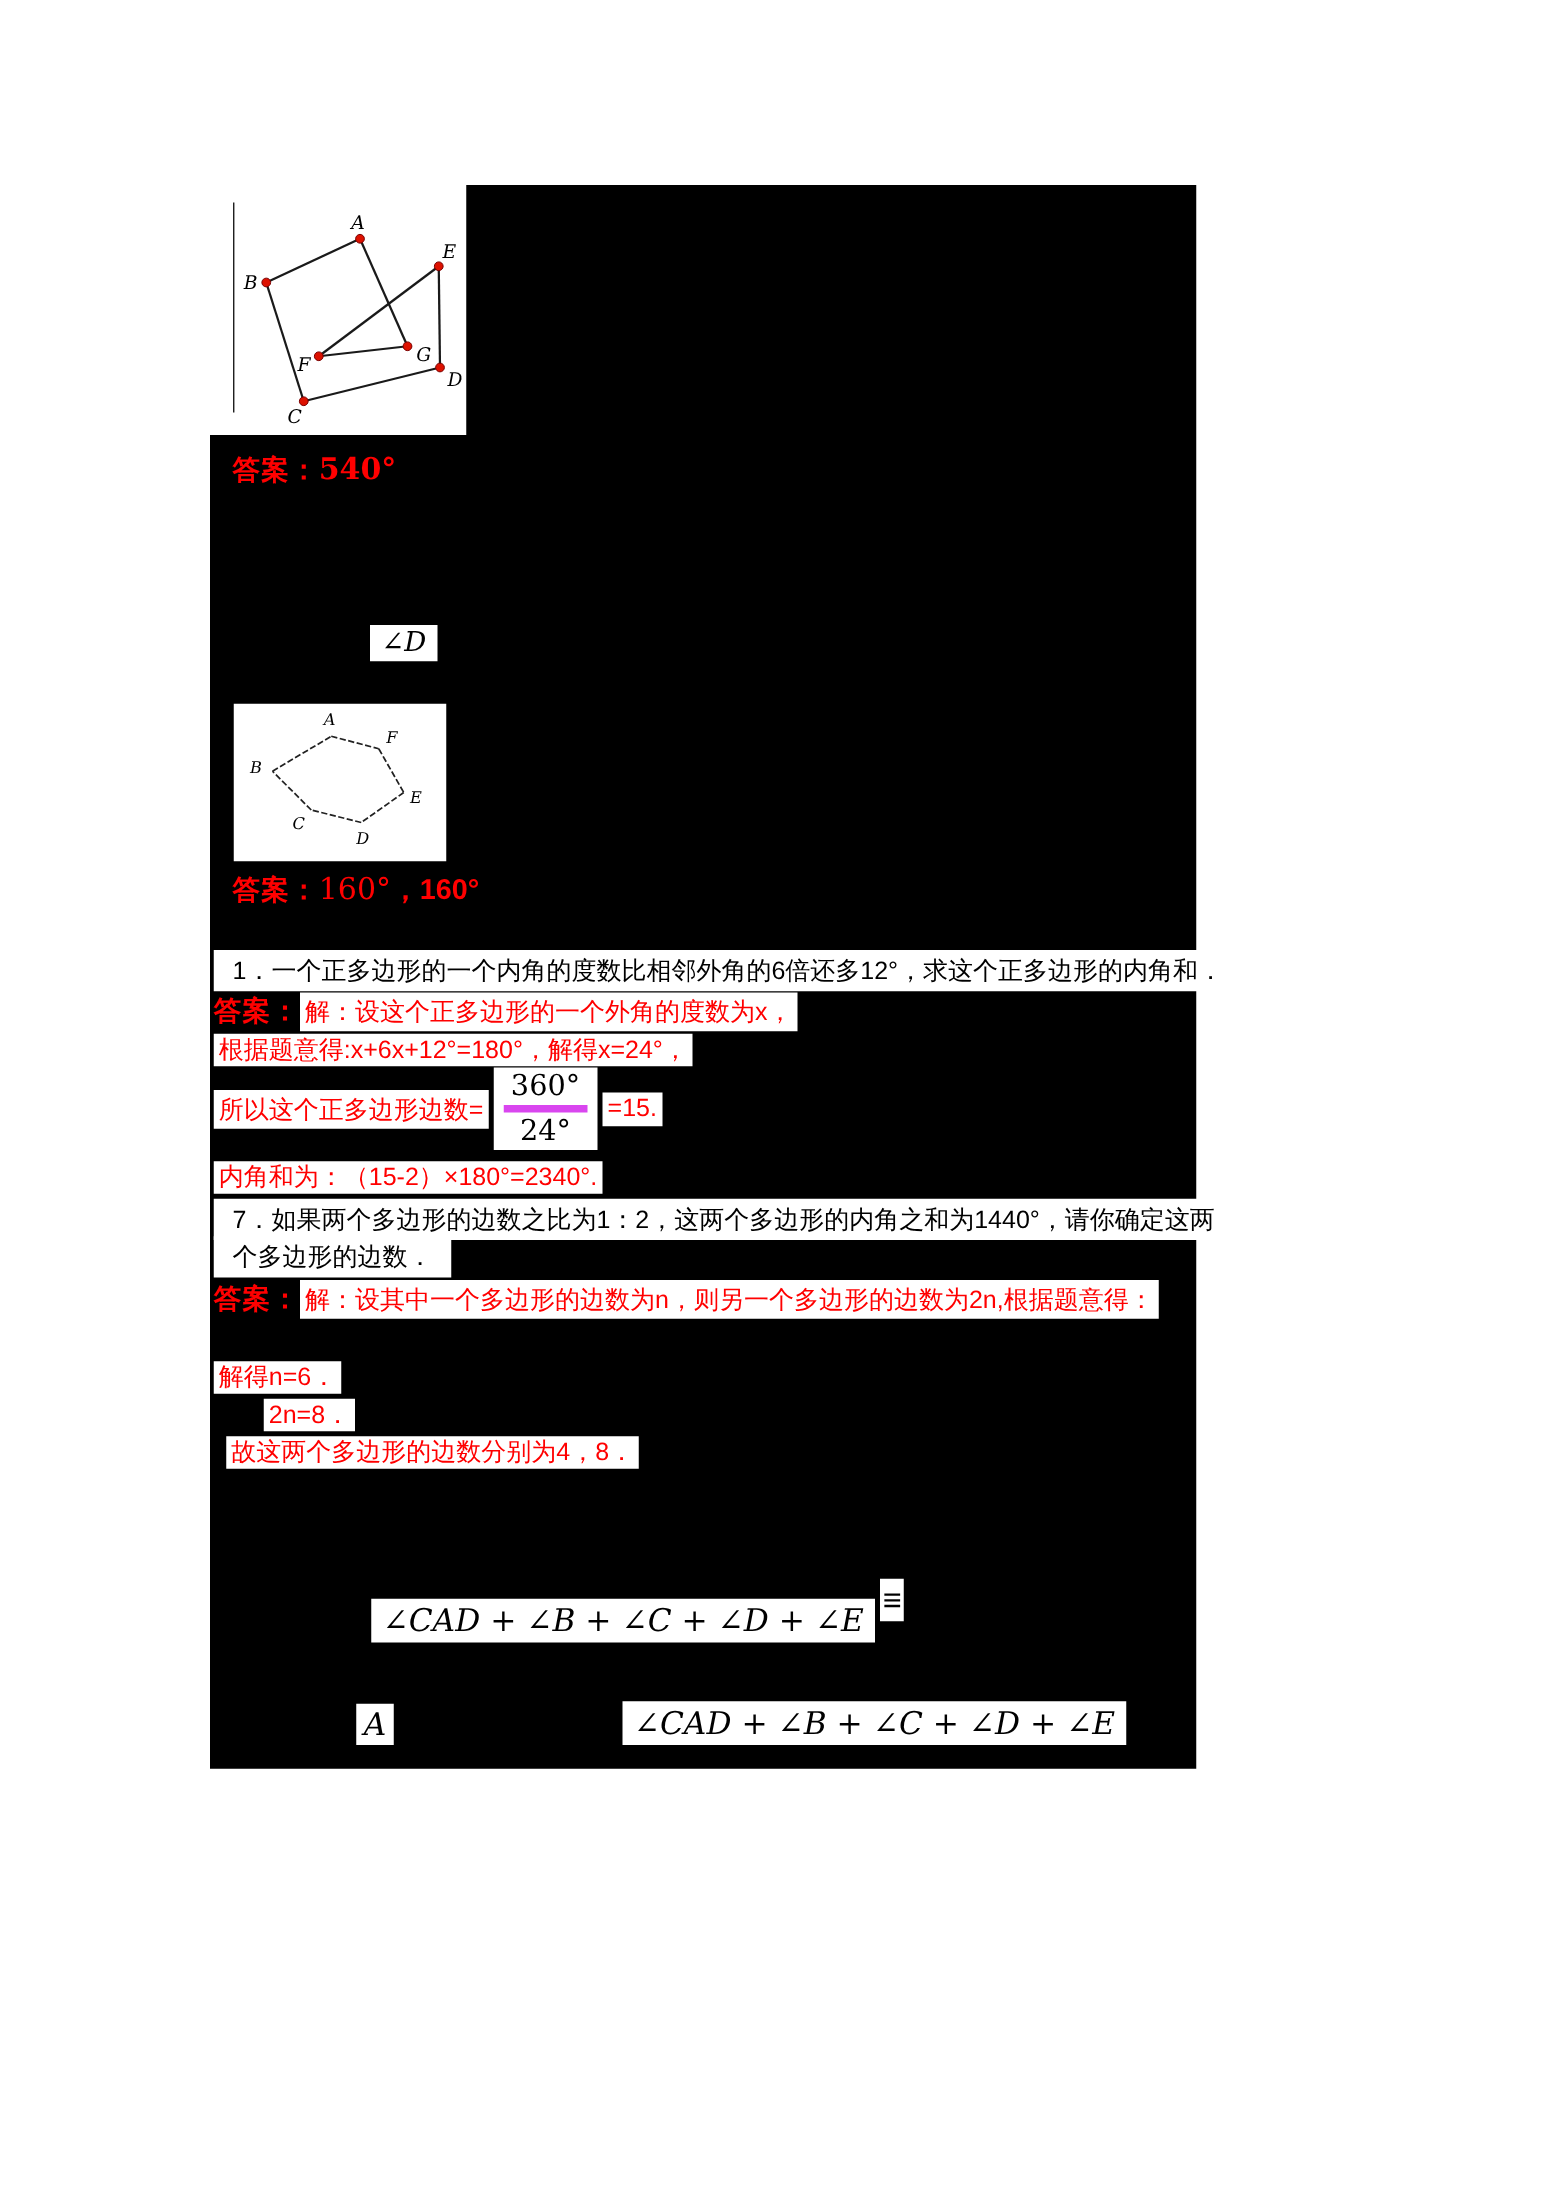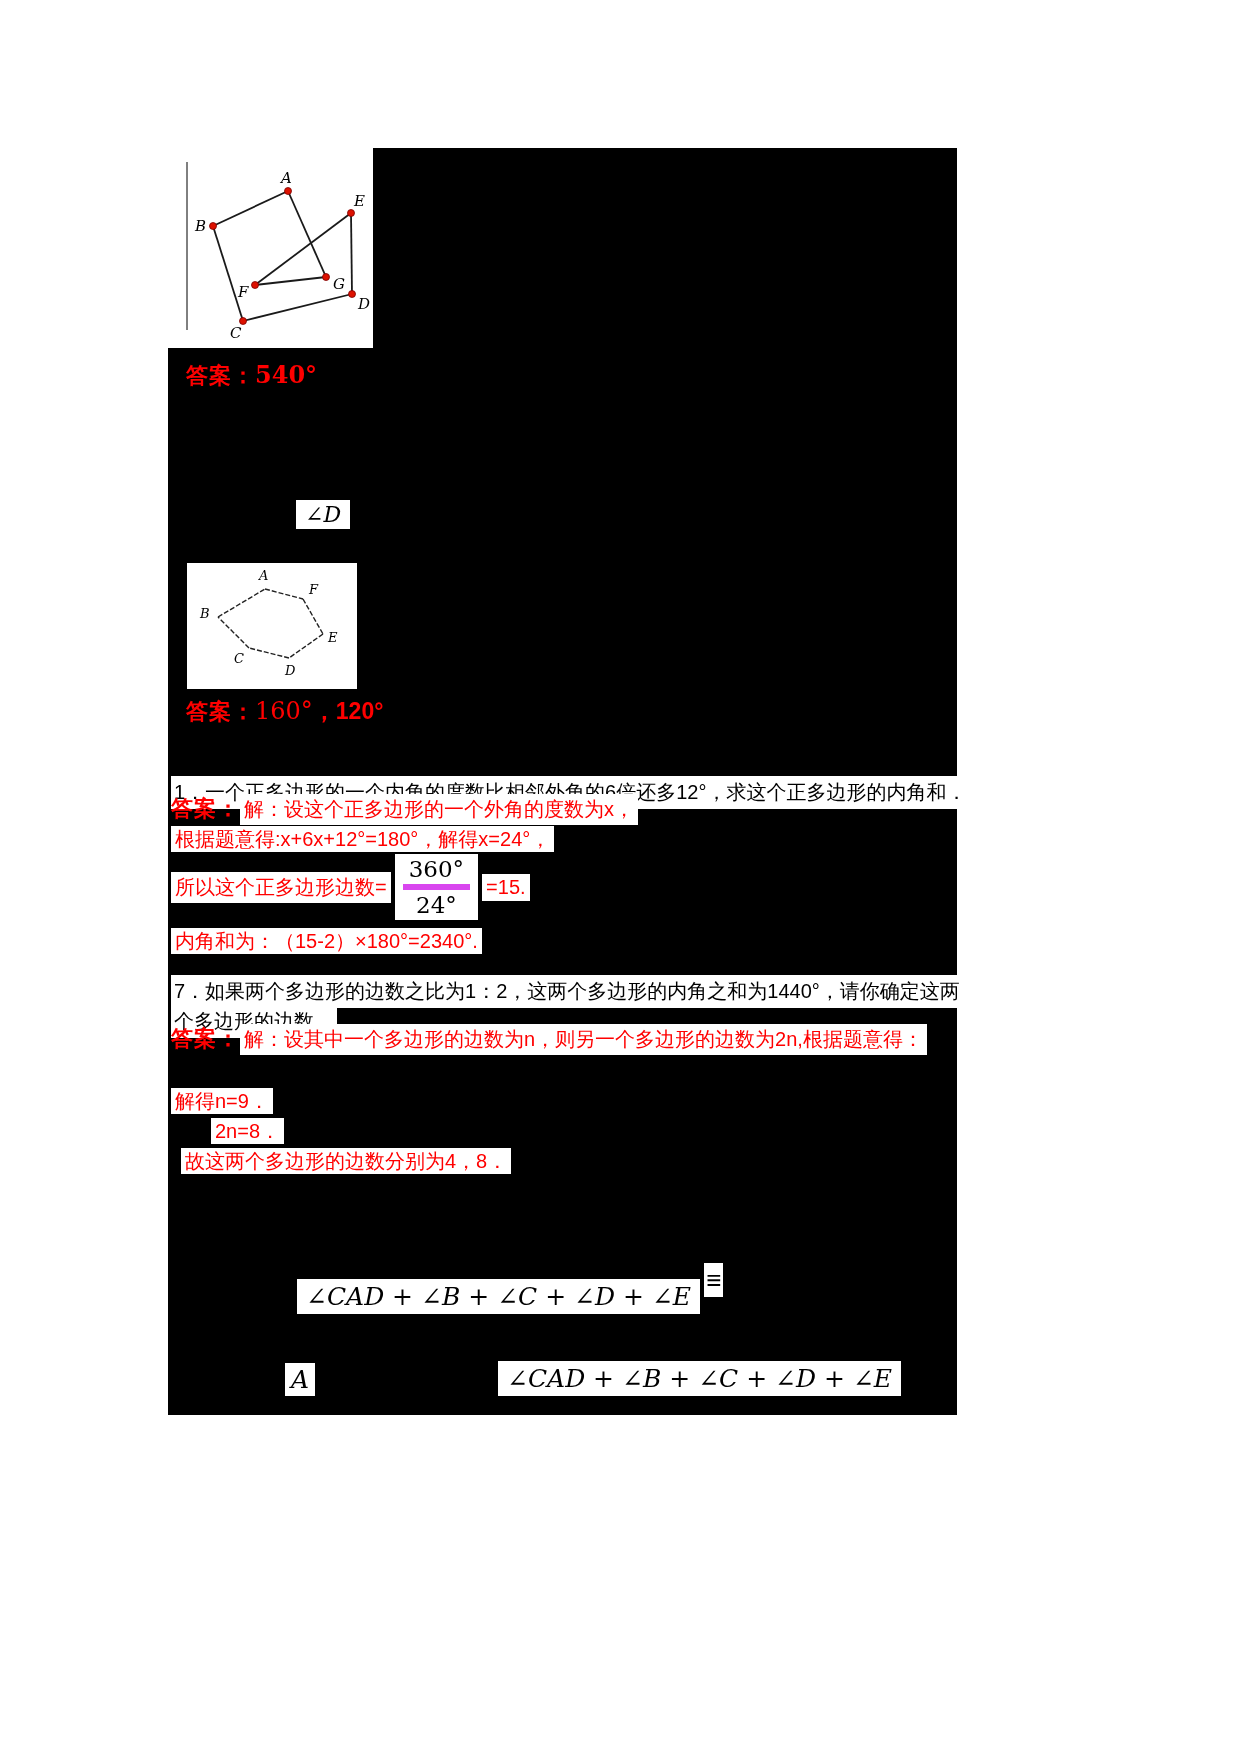--- a/index.html
+++ b/index.html
@@ -3,21 +3,21 @@
 <meta charset="utf-8">
 <style>
   html,body{margin:0;padding:0;background:#ffffff;width:1240px;height:1754px;position:relative;overflow:hidden;
             font-family:"Liberation Sans",sans-serif;}
   .panel{position:absolute;left:168px;top:148px;width:789px;height:1267px;background:#000000;}
   .abs{position:absolute;}
   .figbox{background:#ffffff;}
   .ansline{display:flex;align-items:baseline;white-space:nowrap;}
   .anslabel{color:#ff0000;font-weight:bold;font-size:22px;letter-spacing:1px;}
   .hl{background:#ffffff;color:#ff0000;font-size:20px;padding:2px 4px;white-space:nowrap;}
-  .prob{background:#ffffff;color:#000000;font-size:20px;padding:3px 3px;white-space:nowrap;display:inline-block;margin-top:16px;}
+  .prob{background:#ffffff;color:#000000;font-size:20px;padding:3px 15px;white-space:nowrap;display:inline-block;}
   .serifval{font-family:"DejaVu Serif",serif;font-size:24px;color:#ff0000;}
   .boldval{font-size:23px;color:#ff0000;font-weight:bold;}
   .mathbox{background:#ffffff;color:#000000;font-family:"DejaVu Serif",serif;font-style:italic;
            font-size:25px;padding:3px 9px;white-space:nowrap;margin-top:34px;}
   .fracwrap{background:#ffffff;color:#000000;font-family:"DejaVu Serif",serif;font-size:23px;
             padding:2px 8px;text-align:center;display:inline-block;}
   .fracnum{border-bottom:6px solid #d946ef;padding:0 6px 2px 6px;}
   .fracden{padding-top:2px;}
   .symbox{background:#ffffff;color:#000000;font-weight:bold;font-size:26px;padding:3px 2px;line-height:28px;}
   svg text{font-family:"DejaVu Serif",serif;font-style:italic;fill:#000000;}
@@ -87,21 +87,21 @@
         <text x="98" y="112">D</text>
         <text x="141" y="79">E</text>
         <text x="122" y="31">F</text>
       </g>
     </svg>
   </div>
 
   <div class="abs ansline" style="left:18px;top:548px;">
     <span class="anslabel">答案：</span>
     <span class="serifval">160°</span>
-    <span class="boldval">，120°</span>
+    <span class="boldval">，160°</span>
   </div>
 
   <div class="abs" style="left:3px;top:612px;">
     <span class="prob">1．一个正多边形的一个内角的度数比相邻外角的6倍还多12°，求这个正多边形的内角和．</span>
   </div>
 
   <div class="abs ansline" style="left:3px;top:646px;">
     <span class="anslabel">答案：</span>
     <span class="hl">解：设这个正多边形的一个外角的度数为x，</span>
   </div>
@@ -125,21 +125,21 @@
   </div>
   <div class="abs" style="left:3px;top:841px;text-align:right;">
     <span class="prob">个多边形的边数．</span>
   </div>
 
   <div class="abs ansline" style="left:3px;top:876px;">
     <span class="anslabel">答案：</span>
     <span class="hl">解：设其中一个多边形的边数为n，则另一个多边形的边数为2n,根据题意得：</span>
   </div>
   <div class="abs" style="left:3px;top:940px;">
-    <span class="hl">解得n=9．</span>
+    <span class="hl">解得n=6．</span>
   </div>
   <div class="abs" style="left:3px;top:970px;padding-left:40px;">
     <span class="hl">2n=8．</span>
   </div>
   <div class="abs" style="left:13px;top:1000px;">
     <span class="hl">故这两个多边形的边数分别为4，8．</span>
   </div>
 
   <div class="abs flexrow" style="left:129px;top:1097px;">
     <span class="mathbox">∠CAD + ∠B + ∠C + ∠D + ∠E</span>

